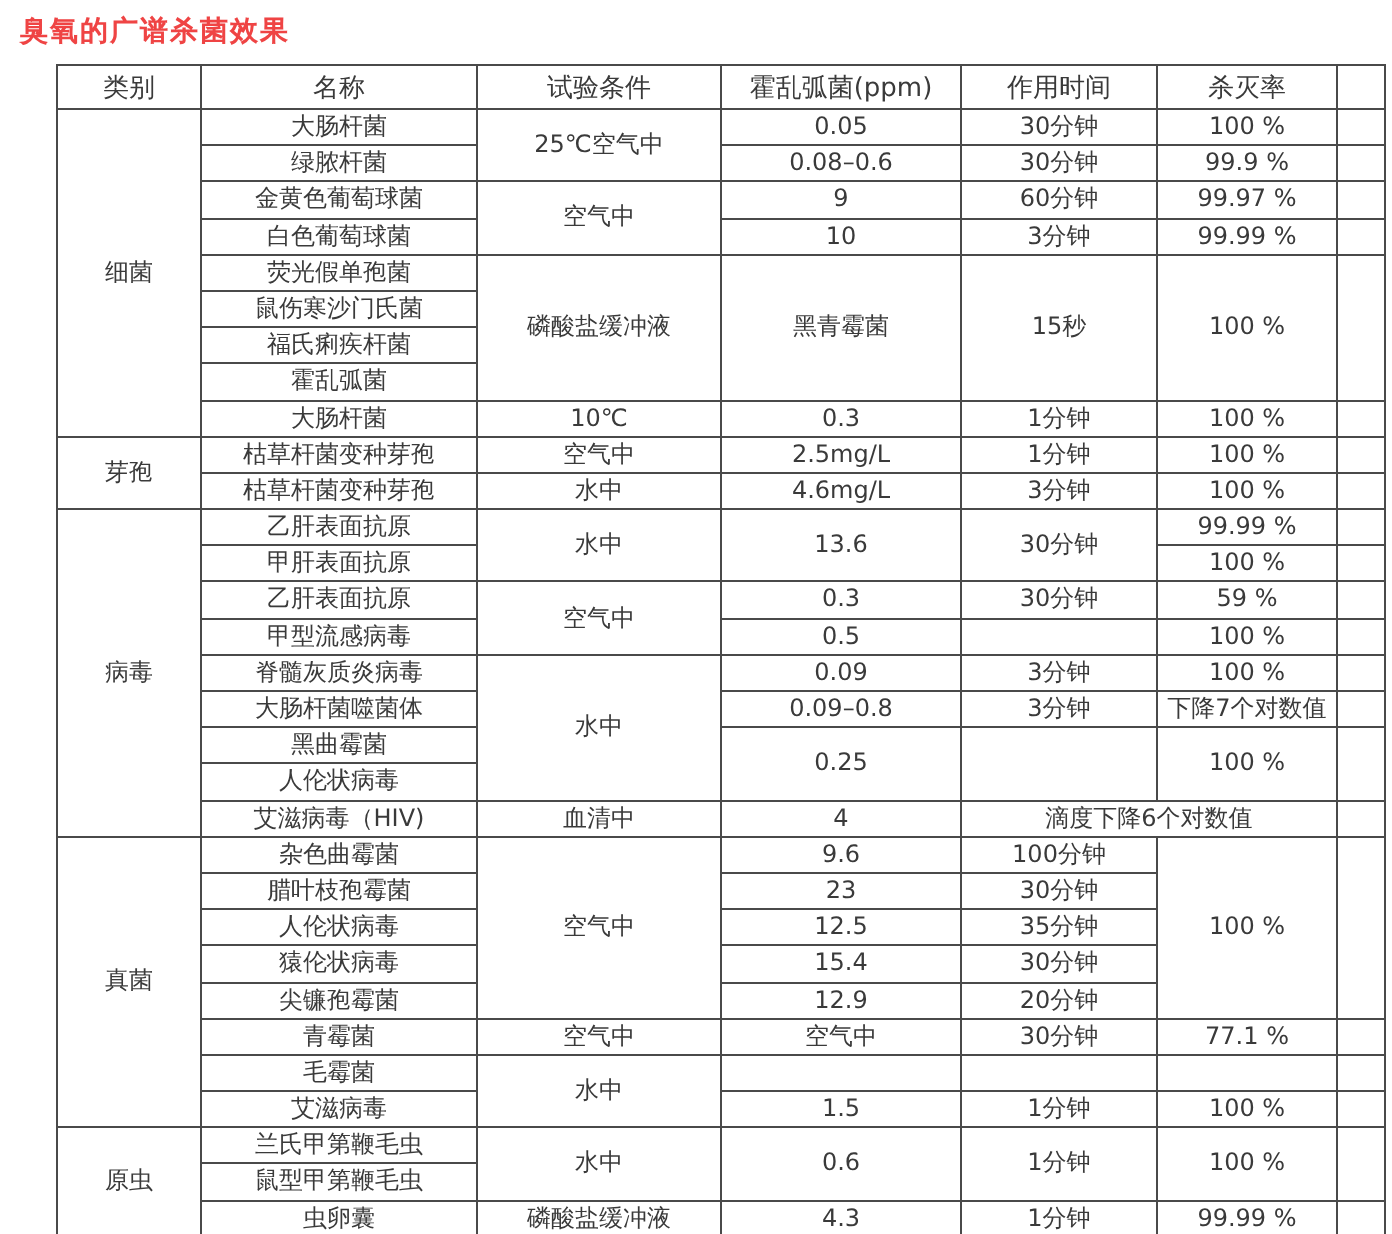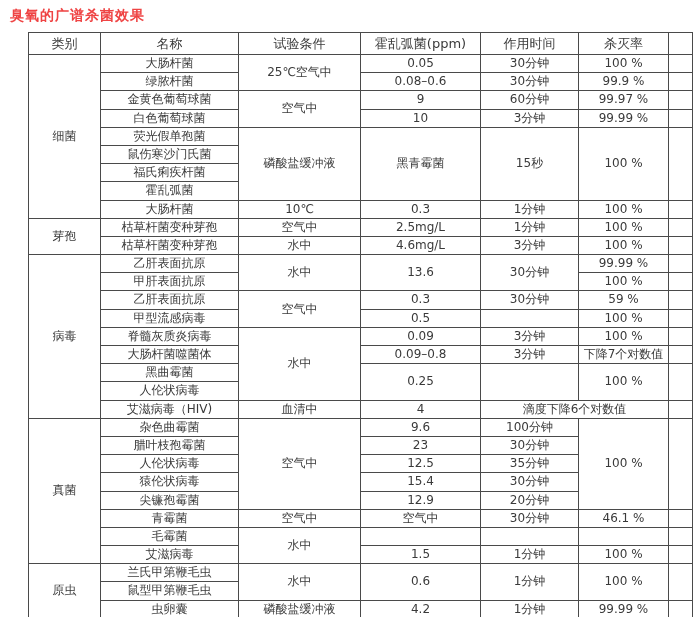--- a/index.html
+++ b/index.html
@@ -212,21 +212,21 @@
         <tr>
           <td>尖镰孢霉菌</td>
           <td>12.9</td>
           <td>20分钟</td>
         </tr>
         <tr>
           <td>青霉菌</td>
           <td>空气中</td>
           <td>空气中</td>
           <td>30分钟</td>
-          <td>46.1 %</td>
+          <td>77.1 %</td>
           <td></td>
         </tr>
         <tr>
           <td>毛霉菌</td>
           <td rowspan="2">水中</td>
           <td></td>
           <td></td>
           <td></td>
           <td></td>
         </tr>
@@ -245,20 +245,20 @@
           <td rowspan="2">1分钟</td>
           <td rowspan="2">100 %</td>
           <td rowspan="2"></td>
         </tr>
         <tr>
           <td>鼠型甲第鞭毛虫</td>
         </tr>
         <tr>
           <td>虫卵囊</td>
           <td>磷酸盐缓冲液</td>
-          <td>4.2</td>
+          <td>4.3</td>
           <td>1分钟</td>
           <td>99.99 %</td>
           <td></td>
         </tr>
       </tbody>
   </table>
 </div>
 
 </body></html>

